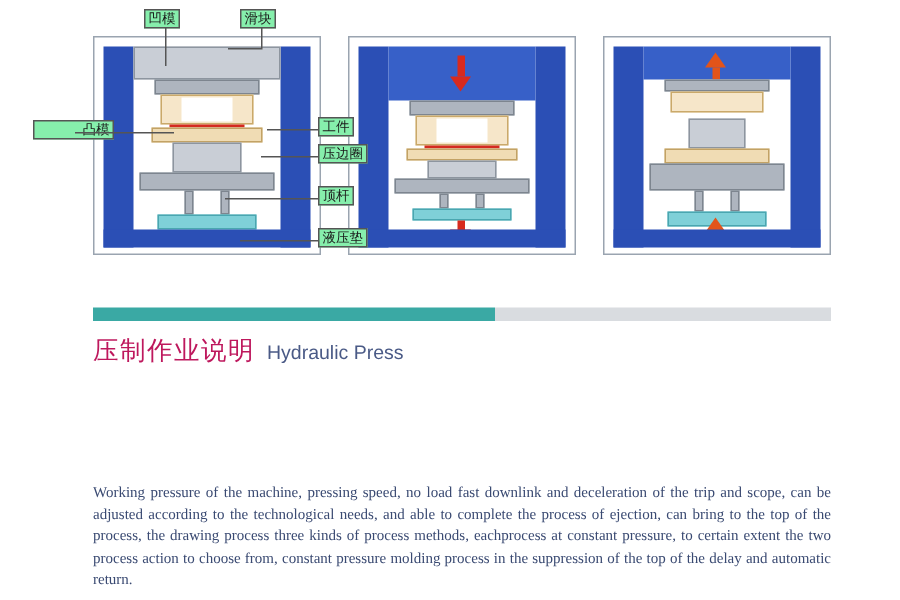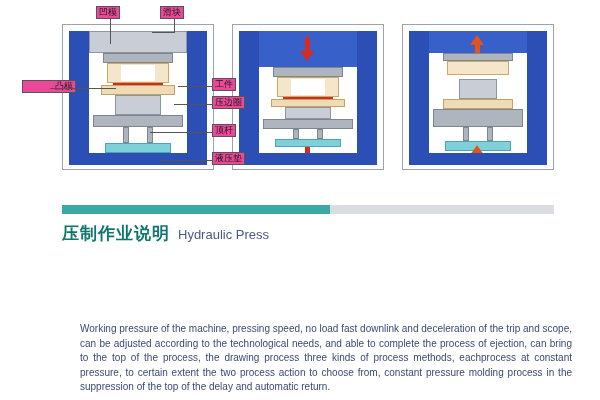--- a/index.html
+++ b/index.html
@@ -43,40 +43,40 @@
     border-top:10px solid #d82a1e;position:absolute;
   }
   .arrow-up{
     width:0;height:0;border-left:7px solid transparent;border-right:7px solid transparent;
     border-bottom:10px solid #e2541a;position:absolute;
   }
   .arrow-stem-d{position:absolute;width:5px;background:#d82a1e;}
   .arrow-stem-u{position:absolute;width:5px;background:#e2541a;}
   .lbl-box{
     position:absolute;font-size:9px;color:#1a1a1a;white-space:nowrap;
-    border:1px solid #555;background:#ec4899;padding:0 2px;line-height:11px;
+    border:1px solid #555;background:#86efac;padding:0 2px;line-height:11px;
   }
   .leader{position:absolute;background:#555;}
 
   
   .bar-teal{position:absolute;left:62px;top:205px;width:268px;height:9px;background:#3aa9a4;}
   .bar-gray{position:absolute;left:330px;top:205px;width:224px;height:9px;background:#d9dce0;}
 
   
   .heading{position:absolute;left:62px;top:222px;}
-  .heading .cn{font-size:17px;font-weight:bold;color:#0f766e;letter-spacing:1px;}
+  .heading .cn{font-size:17px;font-weight:normal;color:#be185d;letter-spacing:1px;}
   .heading .en{font-size:13px;color:#4a5a86;margin-left:8px;}
 
   .cn-body{
     position:absolute;left:62px;top:256px;width:492px;
     font-size:11.5px;color:#1c2b6b;line-height:18px;text-align:justify;
   }
   .en-body{
-    position:absolute;left:80px;top:322px;width:492px;
-    font-size:10px;color:#3a4a72;line-height:14.5px;text-align:justify;
+    position:absolute;left:62px;top:322px;width:492px;
+    font-size:10px;color:#3a4a72;line-height:14.5px;text-align:justify;font-family:Liberation Serif, serif;
   }
 </style>
 </head>
 <body>
 
 <div class="page">
 
   <div class="diagram-band">
 
     <div class="panel panel-1">

